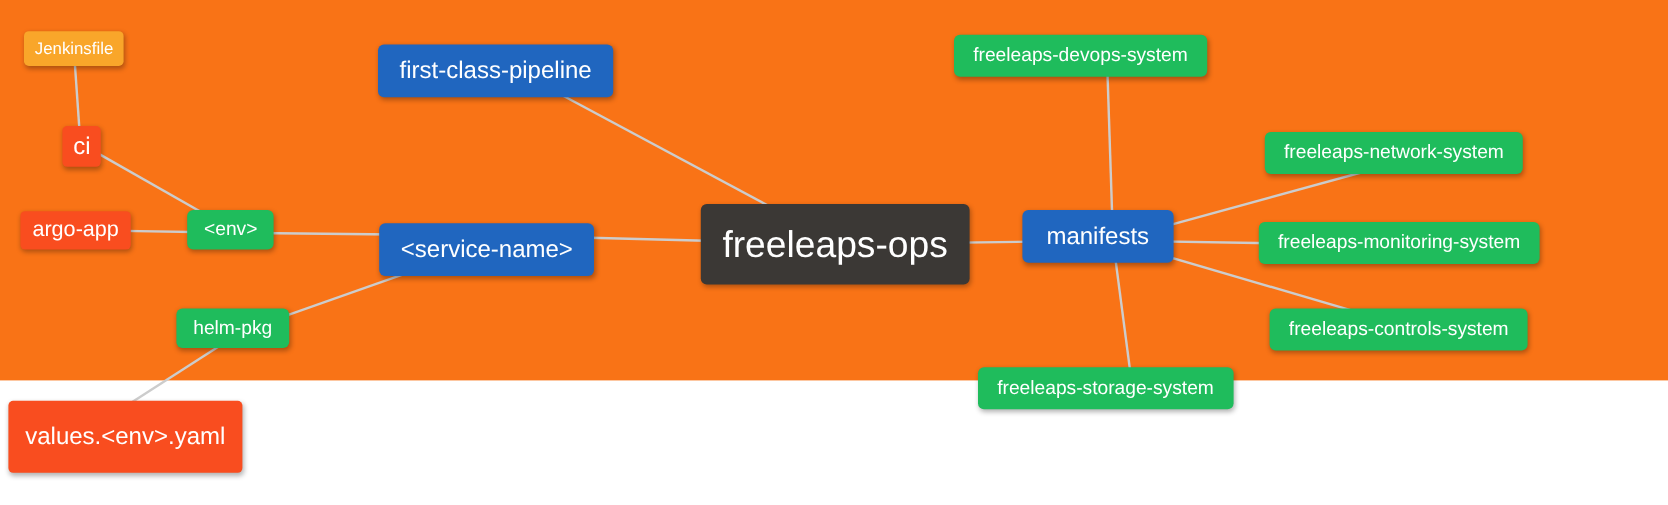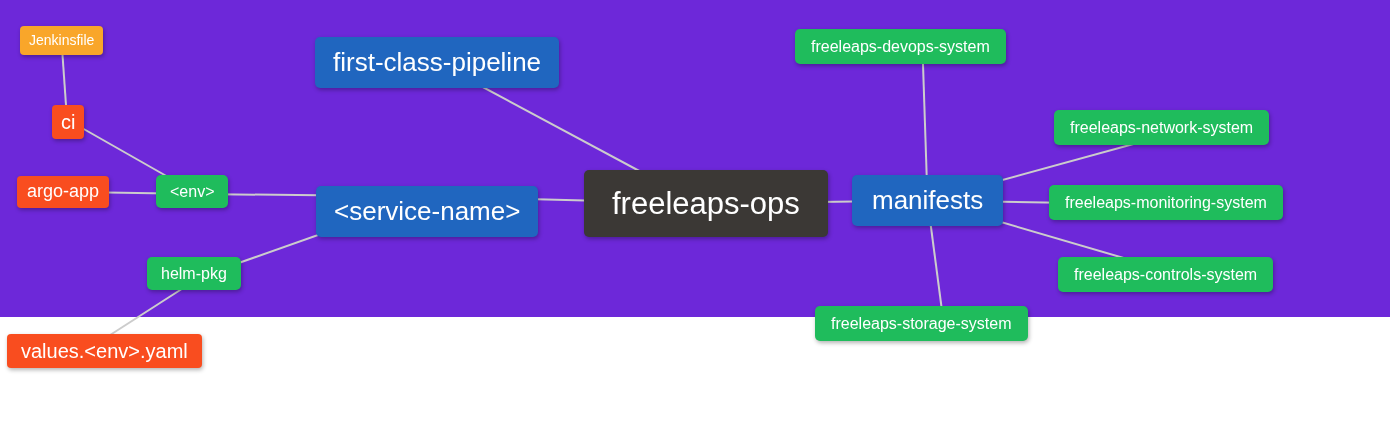--- a/index.html
+++ b/index.html
@@ -8,21 +8,21 @@
     background: #ffffff;
     width: 1390px;
     height: 421px;
     overflow: hidden;
     font-family: "Liberation Sans", sans-serif;
   }
   #canvas {
     position: relative;
     width: 1390px;
     height: 317px;
-    background: #6d28d9;
+    background: #f97316;
   }
   #edges {
     position: absolute;
     left: 0; top: 0;
     width: 1390px;
     height: 421px;
   }
   #edges line {
     stroke: #cccccc;
     stroke-width: 2;
@@ -37,22 +37,22 @@
     box-shadow: 1px 2px 4px rgba(0,0,0,0.3);
     cursor: pointer;
     user-select: none;
   }
   
   .sz-xs  { font-size: 14px; padding: 6px 9px;  border-radius: 4px; }
   .sz-ci  { font-size: 20px; padding: 5px 9px;  border-radius: 4px; }
   .sz-sm  { font-size: 18px; padding: 5px 10px; border-radius: 4px; }
   .sz-md  { font-size: 16px; padding: 7px 14px; }
   .sz-leaf{ font-size: 16px; padding: 8px 16px; }
-  .sz-lg  { font-size: 26px; padding: 10px 18px; }
-  .sz-root{ font-size: 31px; padding: 15px 28px; }
+  .sz-lg  { font-size: 20px; padding: 10px 18px; }
+  .sz-root{ font-size: 31px; padding: 15px 18px; }
 </style>
 </head>
 <body>
 
 <div id="canvas">
 
   <svg id="edges" viewBox="0 0 1390 421" xmlns="http://www.w3.org/2000/svg">
       <line x1="61.5" y1="40.5" x2="67" y2="119.5" stroke="#CCCCCC"></line>
       <line x1="67" y1="119.5" x2="198" y2="194" stroke="#CCCCCC"></line>
       <line x1="77" y1="192" x2="198" y2="194" stroke="#CCCCCC"></line>
@@ -72,21 +72,21 @@
   <div class="node sz-xs" style="left: 20px; top: 26px; background: rgb(249, 166, 42);">Jenkinsfile</div>
 
   <div class="node sz-ci" style="left: 52px; top: 105px; background: rgb(249, 77, 31);">ci</div>
 
   <div class="node sz-sm" style="left: 17px; top: 176px; background: rgb(249, 77, 31);">argo-app</div>
 
   <div class="node sz-md" style="left: 156px; top: 175px; background: rgb(31, 188, 92);">&lt;env&gt;</div>
 
   <div class="node sz-md" style="left: 147px; top: 257px; background: rgb(31, 188, 92);">helm-pkg</div>
 
-  <div class="node sz-ci" style="left: 7px; top: 334px; padding: 5px 14px; background: rgb(249, 77, 31);">values.&lt;env&gt;.yaml</div>
+  <div class="node sz-ci" style="left: 7px; top: 334px; padding: 18px 14px; background: rgb(249, 77, 31);">values.&lt;env&gt;.yaml</div>
 
   <div class="node sz-lg" style="left: 315px; top: 37px; background: rgb(32, 102, 191);">first-class-pipeline</div>
 
   <div class="node sz-lg" style="left: 316px; top: 171px; background: rgb(32, 102, 191); margin-top: 15px;">&lt;service-name&gt;</div>
 
   <div class="node sz-root" style="left: 584px; top: 170px; background: rgb(59, 56, 53);">freeleaps-ops</div>
 
   <div class="node sz-lg" style="left: 852px; top: 175px; padding: 10px 20px; background: rgb(32, 102, 191);">manifests</div>
 
   <div class="node sz-leaf" style="left: 795px; top: 29px; background: rgb(31, 188, 92);">freeleaps-devops-system</div>

